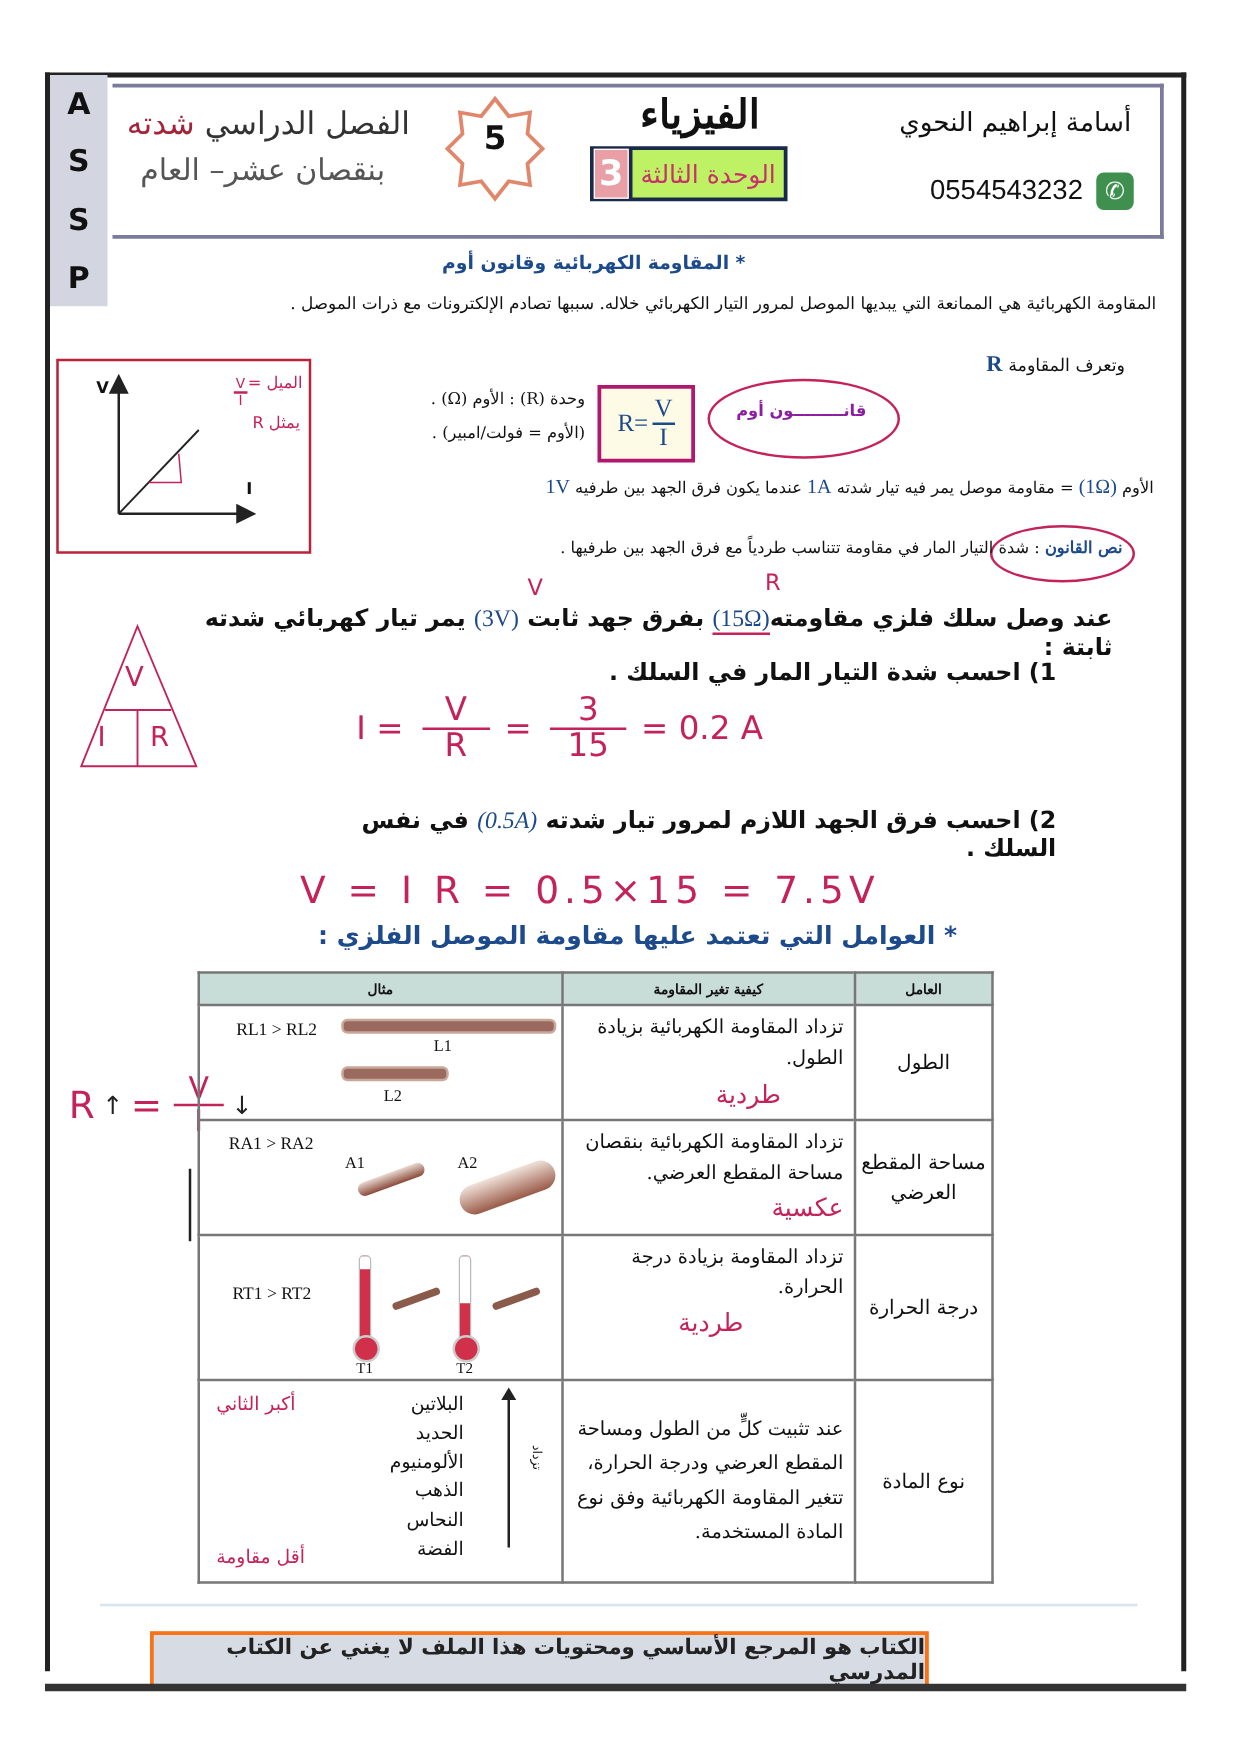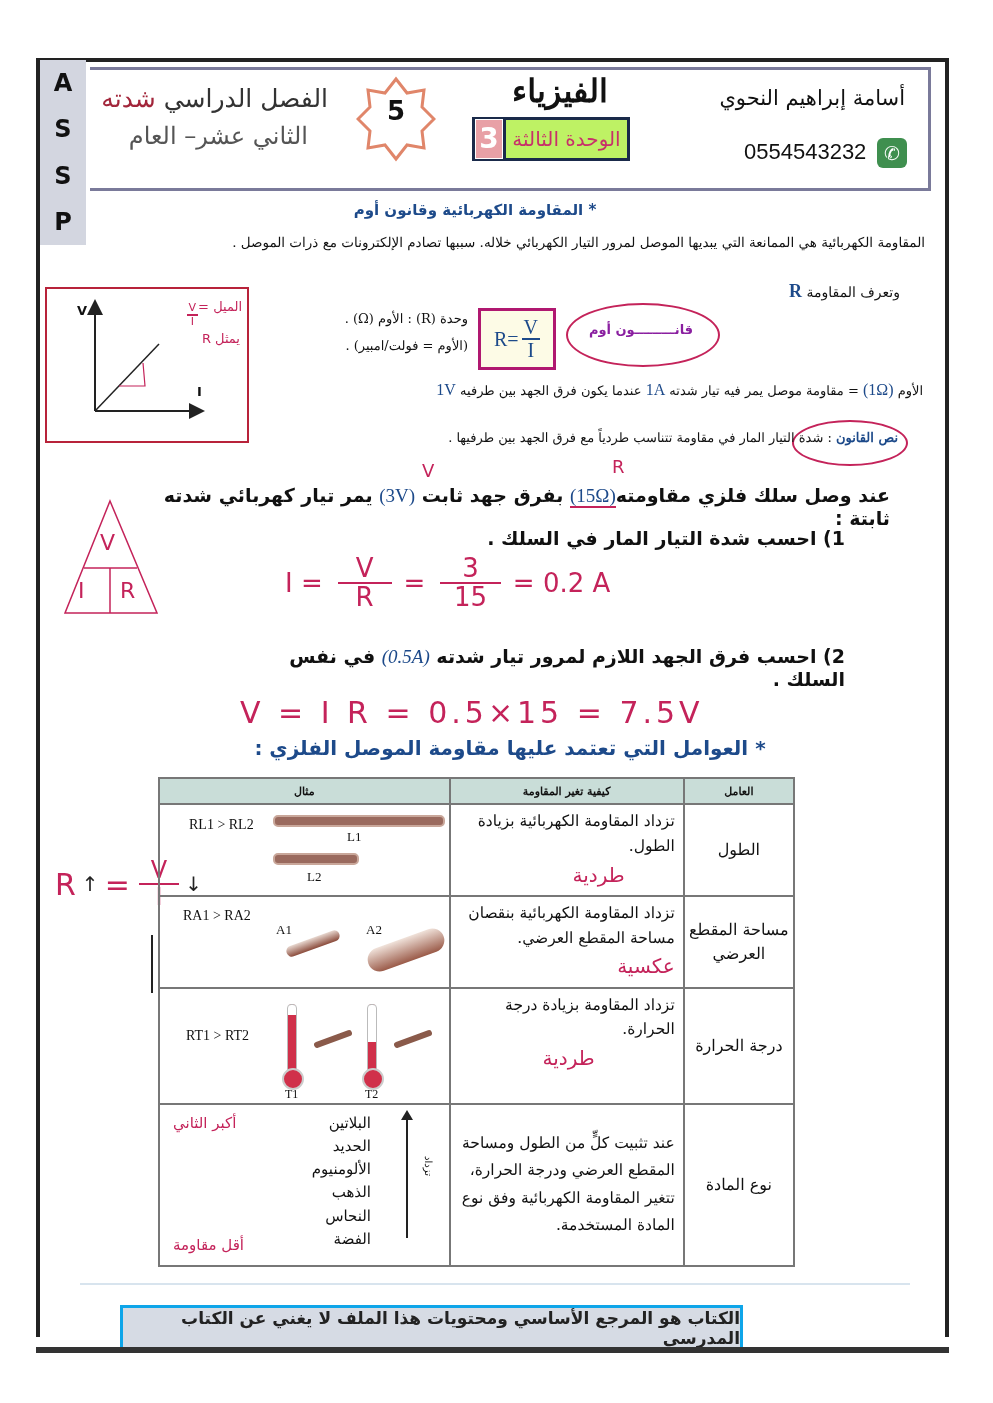--- a/index.html
+++ b/index.html
@@ -42,38 +42,38 @@
   #law-oval{left:792px;top:420px;width:112px;height:42px;border:2px solid #c4235a;border-radius:50%;}
   
   .problem{font-family:"DejaVu Sans",sans-serif;font-weight:bold;font-size:19px;}
   
   #factors-table{left:158px;top:777px;width:637px;border-collapse:collapse;font-family:"DejaVu Serif",serif;}
   #factors-table td,#factors-table th{border:2px solid #777;vertical-align:middle;}
   #factors-table th{background:#c9ddd8;font-size:11px;font-weight:bold;height:22px;}
   .cell-factor{width:110px;text-align:center;font-size:16px;}
   .cell-how{width:222px;font-size:15.5px;padding:4px 8px;line-height:1.6;position:relative;}
   .cell-ex{width:305px;position:relative;}
-  #footer-note{left:120px;top:1305px;width:617px;height:40px;border:3px solid #0ea5e9;background:#d6dbe4;display:flex;align-items:center;justify-content:center;font-weight:bold;font-size:17px;color:#222;}
+  #footer-note{left:120px;top:1305px;width:617px;height:40px;border:3px solid #f97316;background:#d6dbe4;display:flex;align-items:center;justify-content:center;font-weight:bold;font-size:17px;color:#222;}
   .serif{font-family:"Liberation Serif",serif;}
 </style>
 </head>
 <body>
 
 <div id="frame" class="abs"></div>
 
 <div id="assp" class="abs">
   <span>A</span>
   <span>S</span>
   <span>S</span>
   <span>P</span>
 </div>
 
 <div id="header" class="abs"></div>
 <div class="abs rtl semester" style="left:98px;top:84px;width:230px;text-align:right;"><span>الفصل الدراسي </span><span class="red">شدته</span></div>
-<div class="abs rtl grade" style="left:98px;top:122px;width:210px;text-align:right;">الثاني عشر– العام</div>
+<div class="abs rtl grade" style="left:98px;top:122px;width:210px;text-align:right;">بنقصان عشر– العام</div>
 
 <svg id="star" class="abs" viewBox="0 0 80 86">
   <polygon points="40,3 51,17 68,14 66,31 78,43 66,55 68,72 51,69 40,83 29,69 12,72 14,55 2,43 14,31 12,14 29,17" fill="#fff" stroke="#e0866a" stroke-width="3"></polygon>
 </svg>
 <div id="star-num" class="abs">5</div>
 
 <div id="subject" class="abs rtl">الفيزياء</div>
 <div id="unit-badge" class="abs">
   <div id="unit-num">3</div>
   <div id="unit-label" class="rtl">الوحدة الثالثة</div>

